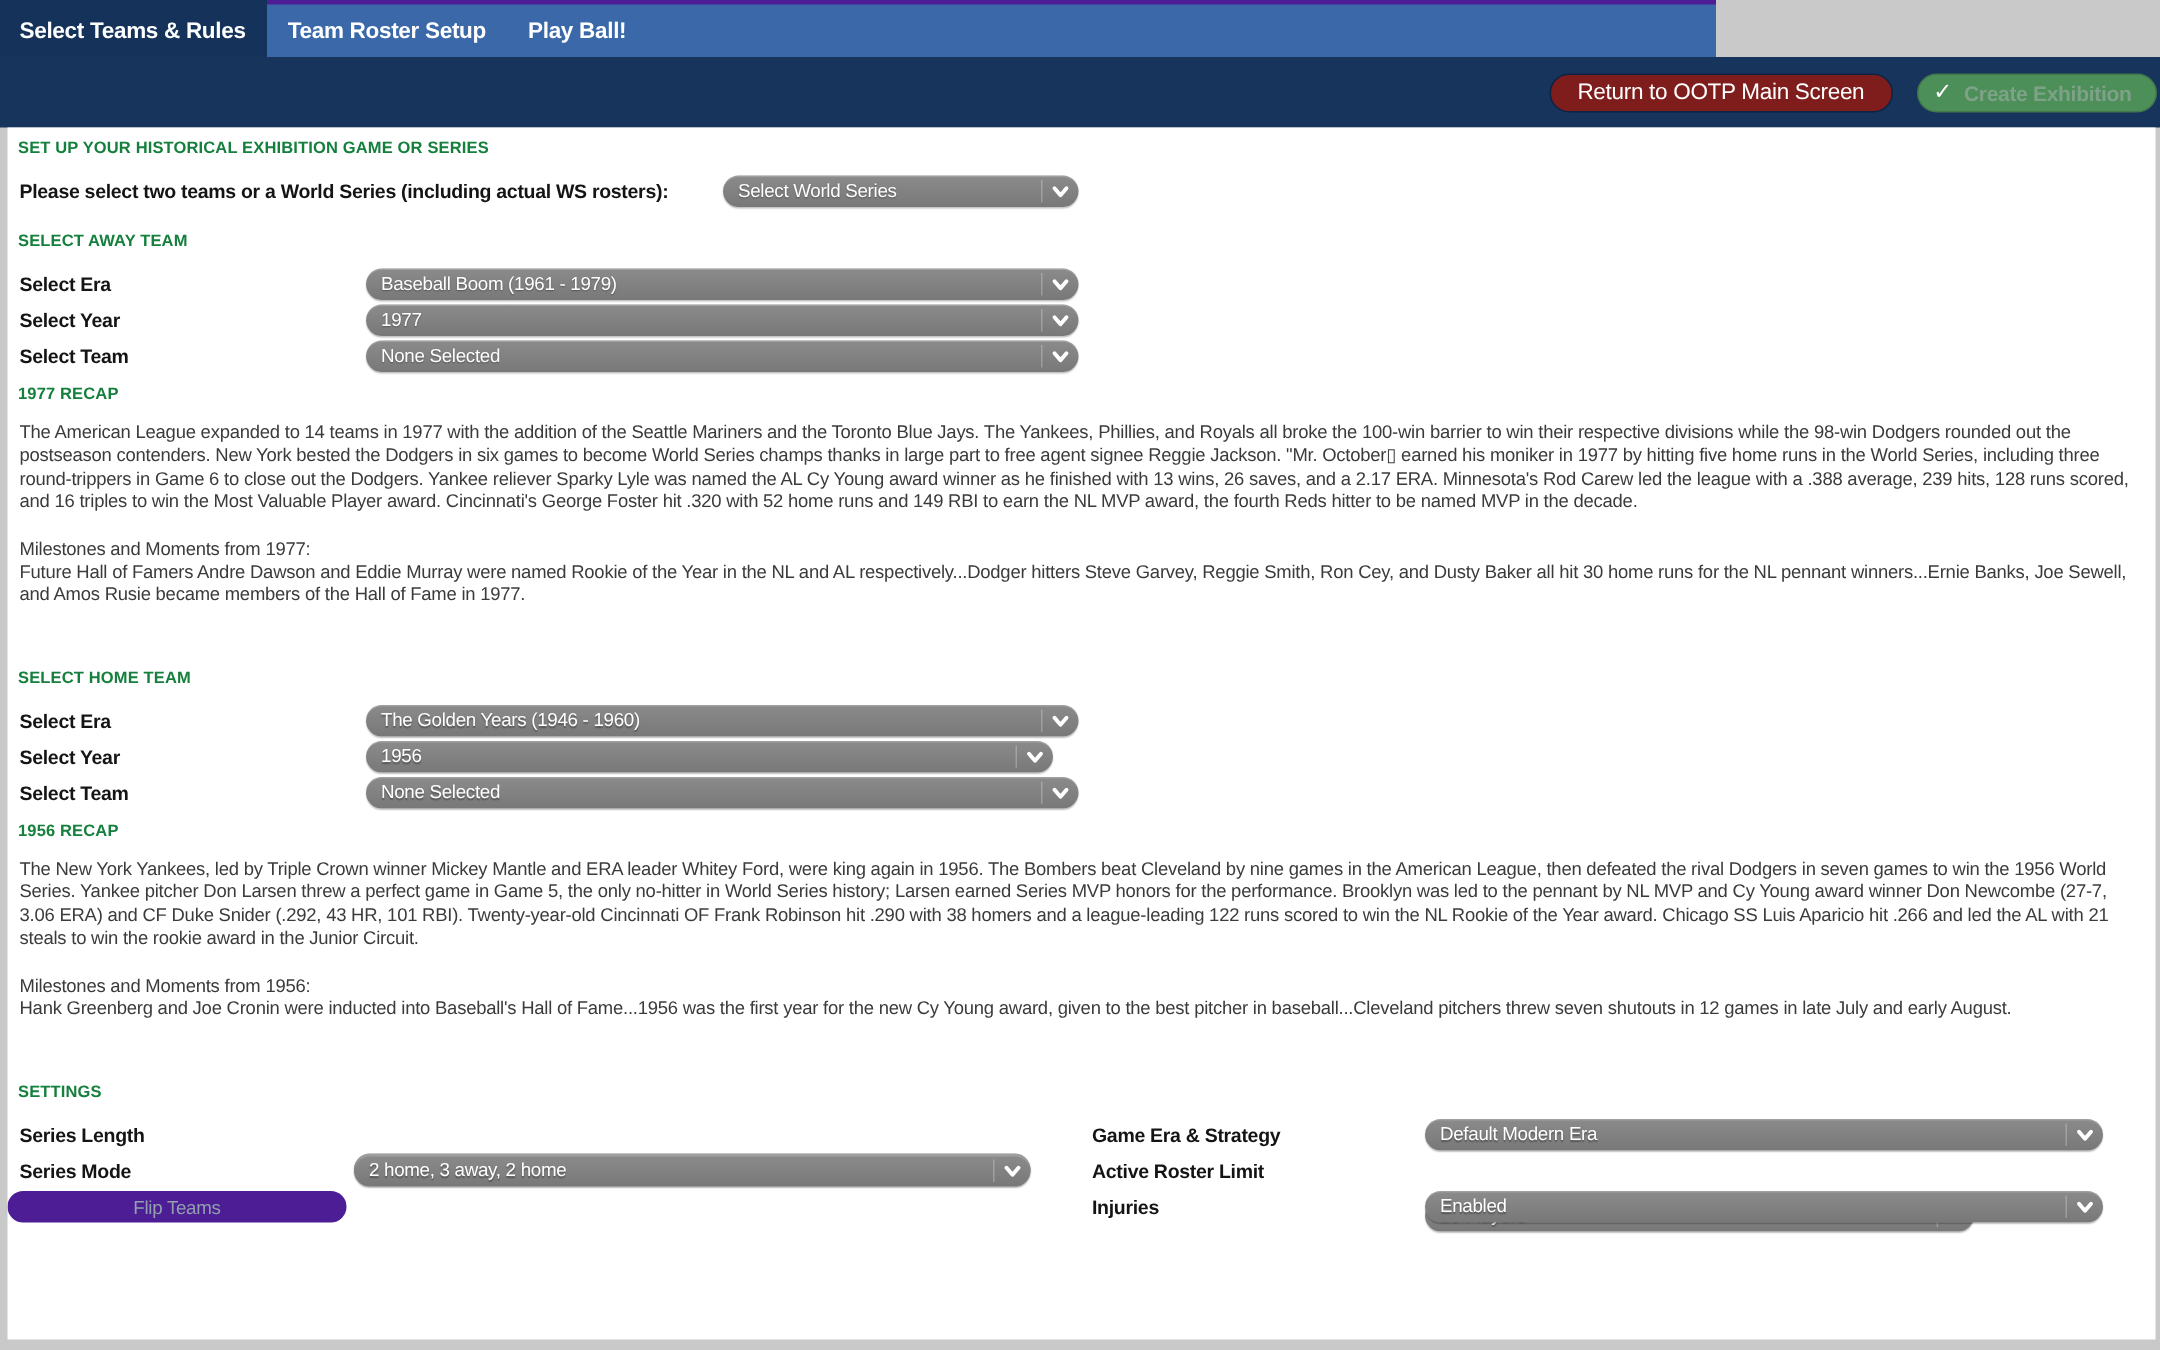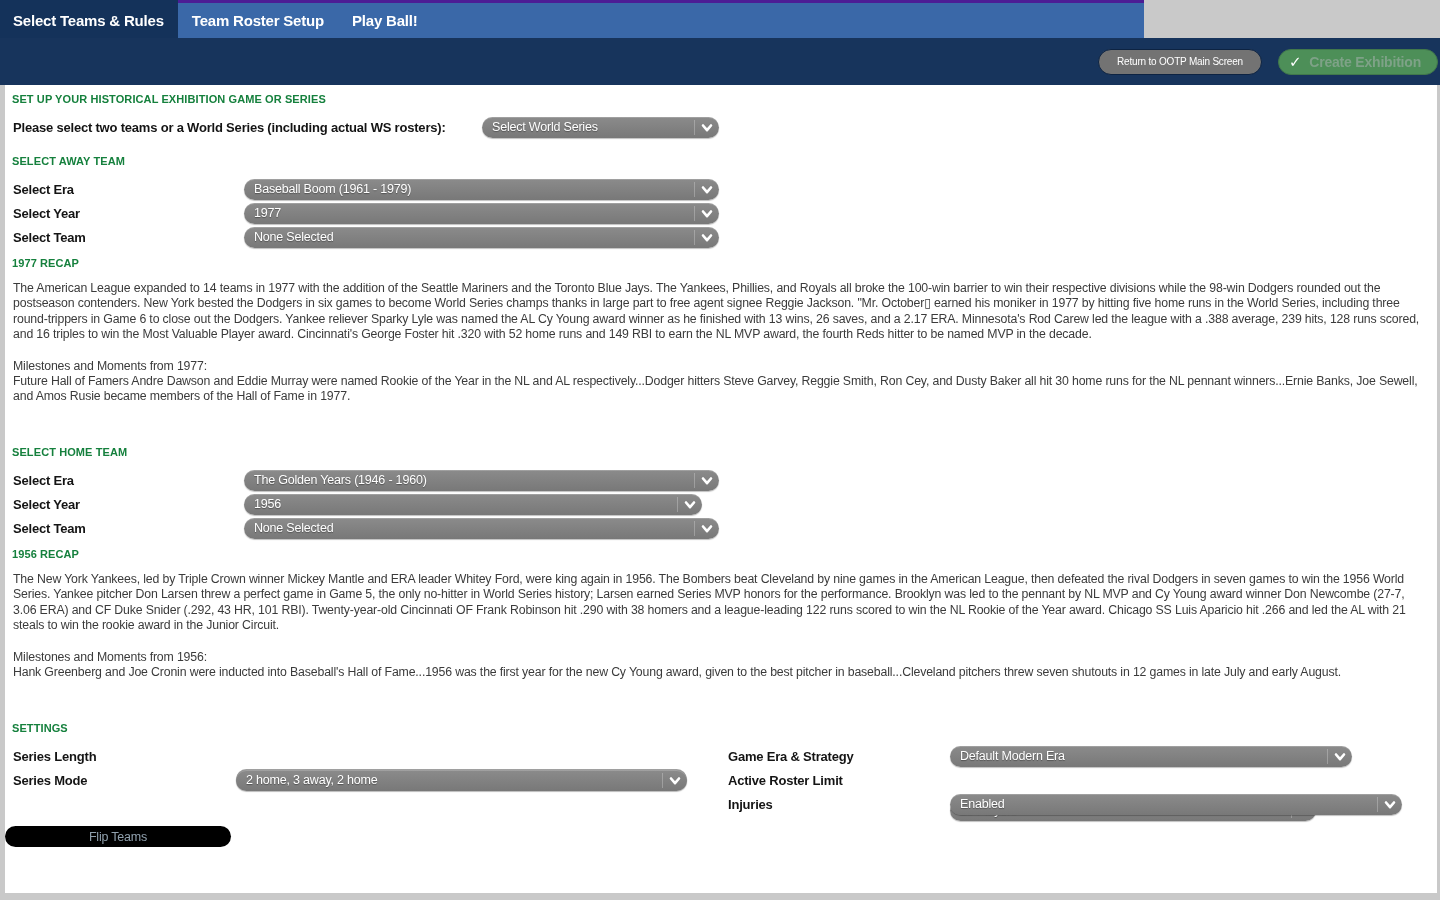--- a/index.html
+++ b/index.html
@@ -23,22 +23,22 @@
   }
   .tab.active{background:#14325a;margin-top:-3px;height:38px;line-height:41px;padding:0 14px 0 13px;}
   
   .headerbar{
     position:absolute;left:0;top:38px;width:1440px;height:47px;
     background:#17345c;
     display:flex;align-items:center;justify-content:flex-end;
   }
   .btn-return{
     height:26px;padding:0 18px;margin-right:16px;
-    background:#737373;border:1px solid #0d2342;border-radius:13px;
-    color:#ffffff;font-size:10px;font-family:inherit;
+    background:#7f1d1d;border:1px solid #0d2342;border-radius:13px;
+    color:#ffffff;font-size:15px;font-family:inherit;
     display:flex;align-items:center;cursor:pointer;letter-spacing:-0.2px;text-align:center;
   }
   .btn-create{
     height:26px;padding:0 16px 0 10px;margin-right:2px;
     background:#4d8f58;border:1px solid #41784b;border-radius:13px;
     color:#7ea287;font-size:14px;font-family:inherit;font-weight:bold;
     display:flex;align-items:center;gap:8px;cursor:default;letter-spacing:-0.2px;
   }
   .btn-create .check{color:#ffffff;font-weight:bold;font-size:15px;line-height:1;}
   
@@ -79,23 +79,23 @@
   
   .body-block{
     position:absolute;left:8px;width:1415px;
     color:#3b3b3b;font-size:12.3px;line-height:15.4px;letter-spacing:-0.15px;
   }
   .body-block p{margin:0;}
   .body-block p.milestones{margin-top:16px;}
   
   .btn-flip{
     position:absolute;left:0;width:226px;height:21px;
-    background:#000000;border:none;border-radius:10.5px;
+    background:#4c1d95;border:none;border-radius:10.5px;
     color:#90a0ad;font-size:12.5px;font-family:inherit;
-    text-align:center;line-height:21px;cursor:default;letter-spacing:-0.2px;margin-top:32px;
+    text-align:center;line-height:21px;cursor:default;letter-spacing:-0.2px;
   }
 </style>
 </head>
 <body>
 
 <div class="tabbar">
   <div class="tab active">Select Teams &amp; Rules</div>
   <div class="tab">Team Roster Setup</div>
   <div class="tab">Play Ball!</div>
 </div>
@@ -207,21 +207,21 @@
     <span class="dd-val">2 home, 3 away, 2 home</span>
     <span class="dd-arrow">
         <svg width="14" height="14" viewBox="0 0 14 14">
           <path d="M3 4.5 L7 9.2 L11 4.5" fill="none" stroke="#ffffff" stroke-width="2.6" stroke-linecap="round" stroke-linejoin="round"></path>
         </svg>
       </span>
   </div>
   <button class="btn-flip" style="top:709px;">Flip Teams</button>
 
   <div class="lbl r" style="top:664px;">Game Era &amp; Strategy</div>
-  <div class="dd" style="left:945px;top:661px;width:402px;">
+  <div class="dd" style="left:945px;top:661px;width:452px;">
     <span class="dd-val">Default Modern Era</span>
     <span class="dd-arrow">
         <svg width="14" height="14" viewBox="0 0 14 14">
           <path d="M3 4.5 L7 9.2 L11 4.5" fill="none" stroke="#ffffff" stroke-width="2.6" stroke-linecap="round" stroke-linejoin="round"></path>
         </svg>
       </span>
   </div>
   <div class="lbl r" style="top:688px;">Active Roster Limit</div>
   <div class="dd" style="left:945px;top:685px;width:366px;margin-top:30px;">
     <span class="dd-val">25 Players</span>

